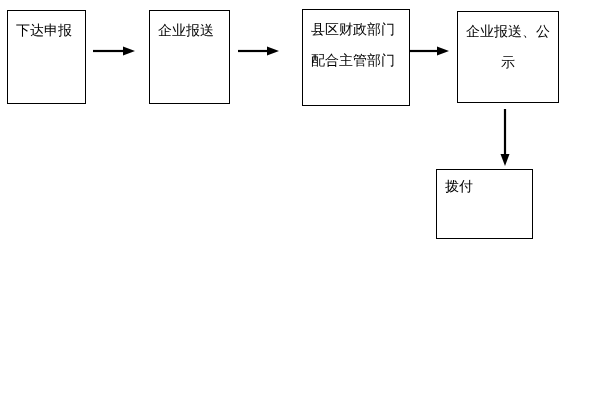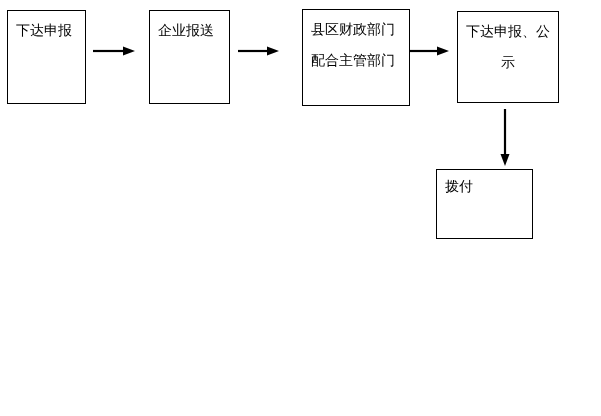--- a/index.html
+++ b/index.html
@@ -72,21 +72,21 @@
   <div class="box box2">
     <div>企业报送</div>
   </div>
 
   <div class="box box3">
     <div>县区财政部门</div>
     <div>配合主管部门</div>
   </div>
 
   <div class="box box4">
-    <div>下达申报、公</div>
+    <div>企业报送、公</div>
     <div>示</div>
   </div>
 
   <div class="box box5">
     <div>拨付</div>
   </div>
 
 </div>
 
 </body></html>

